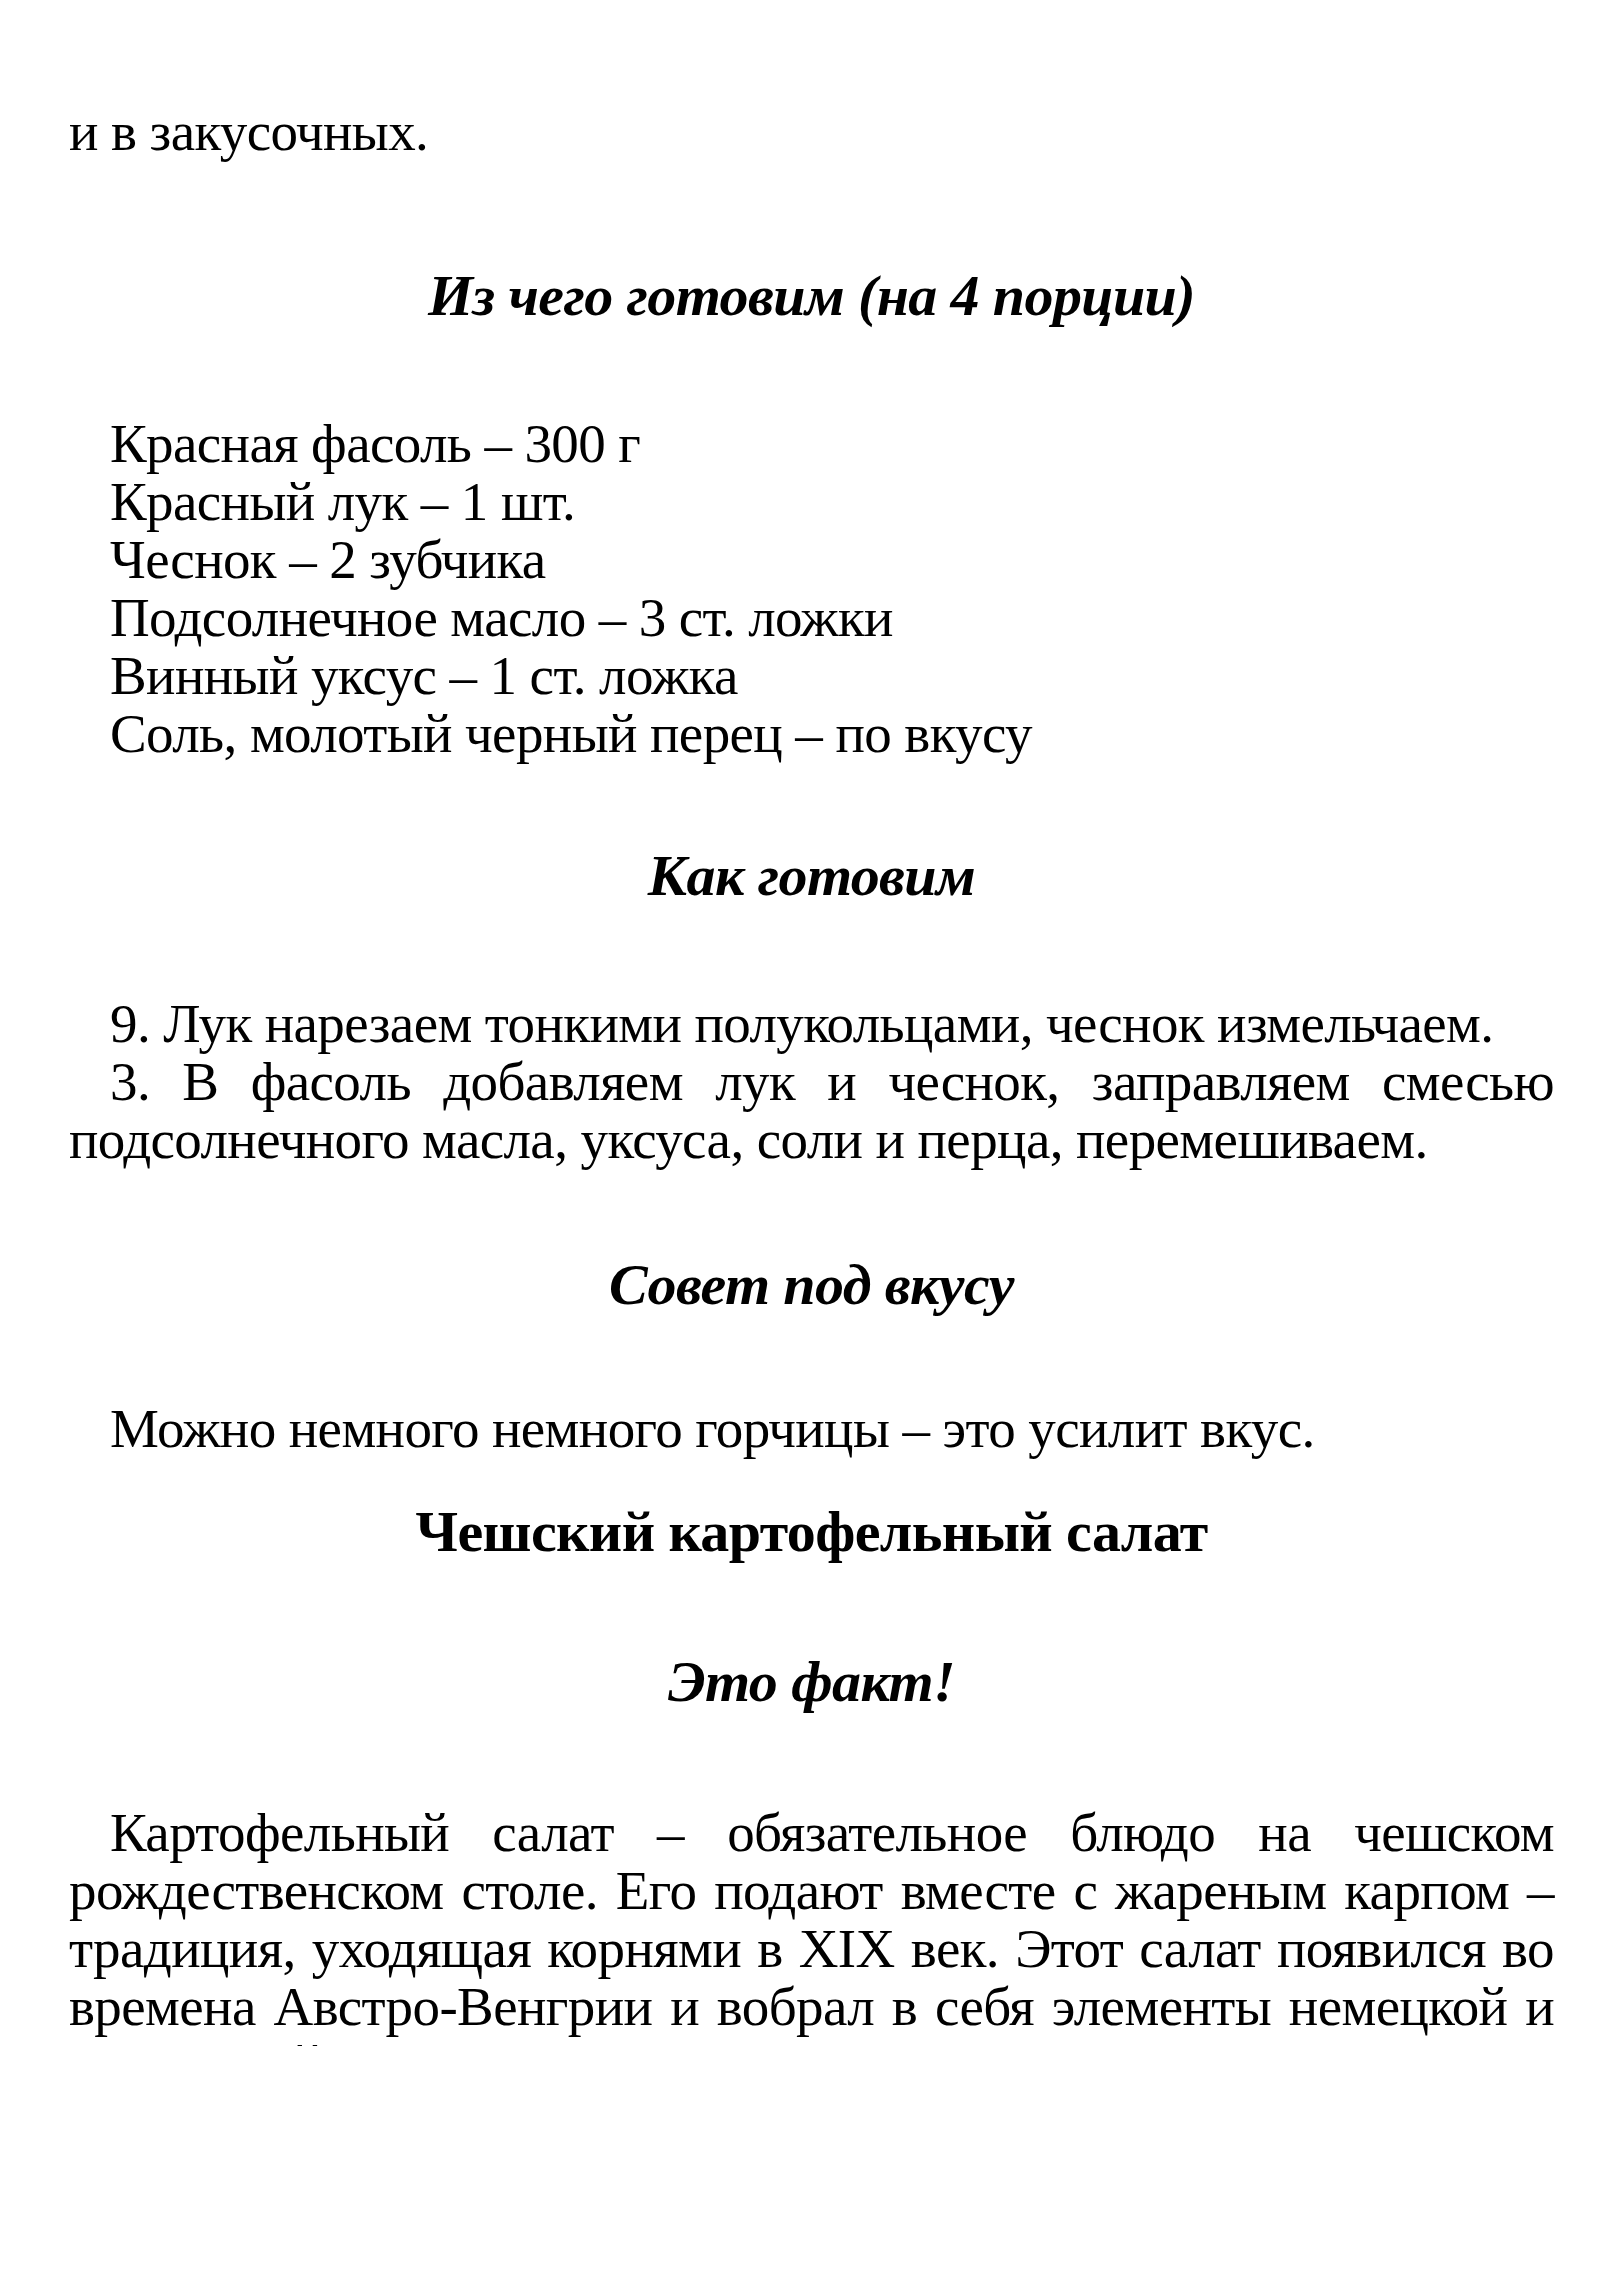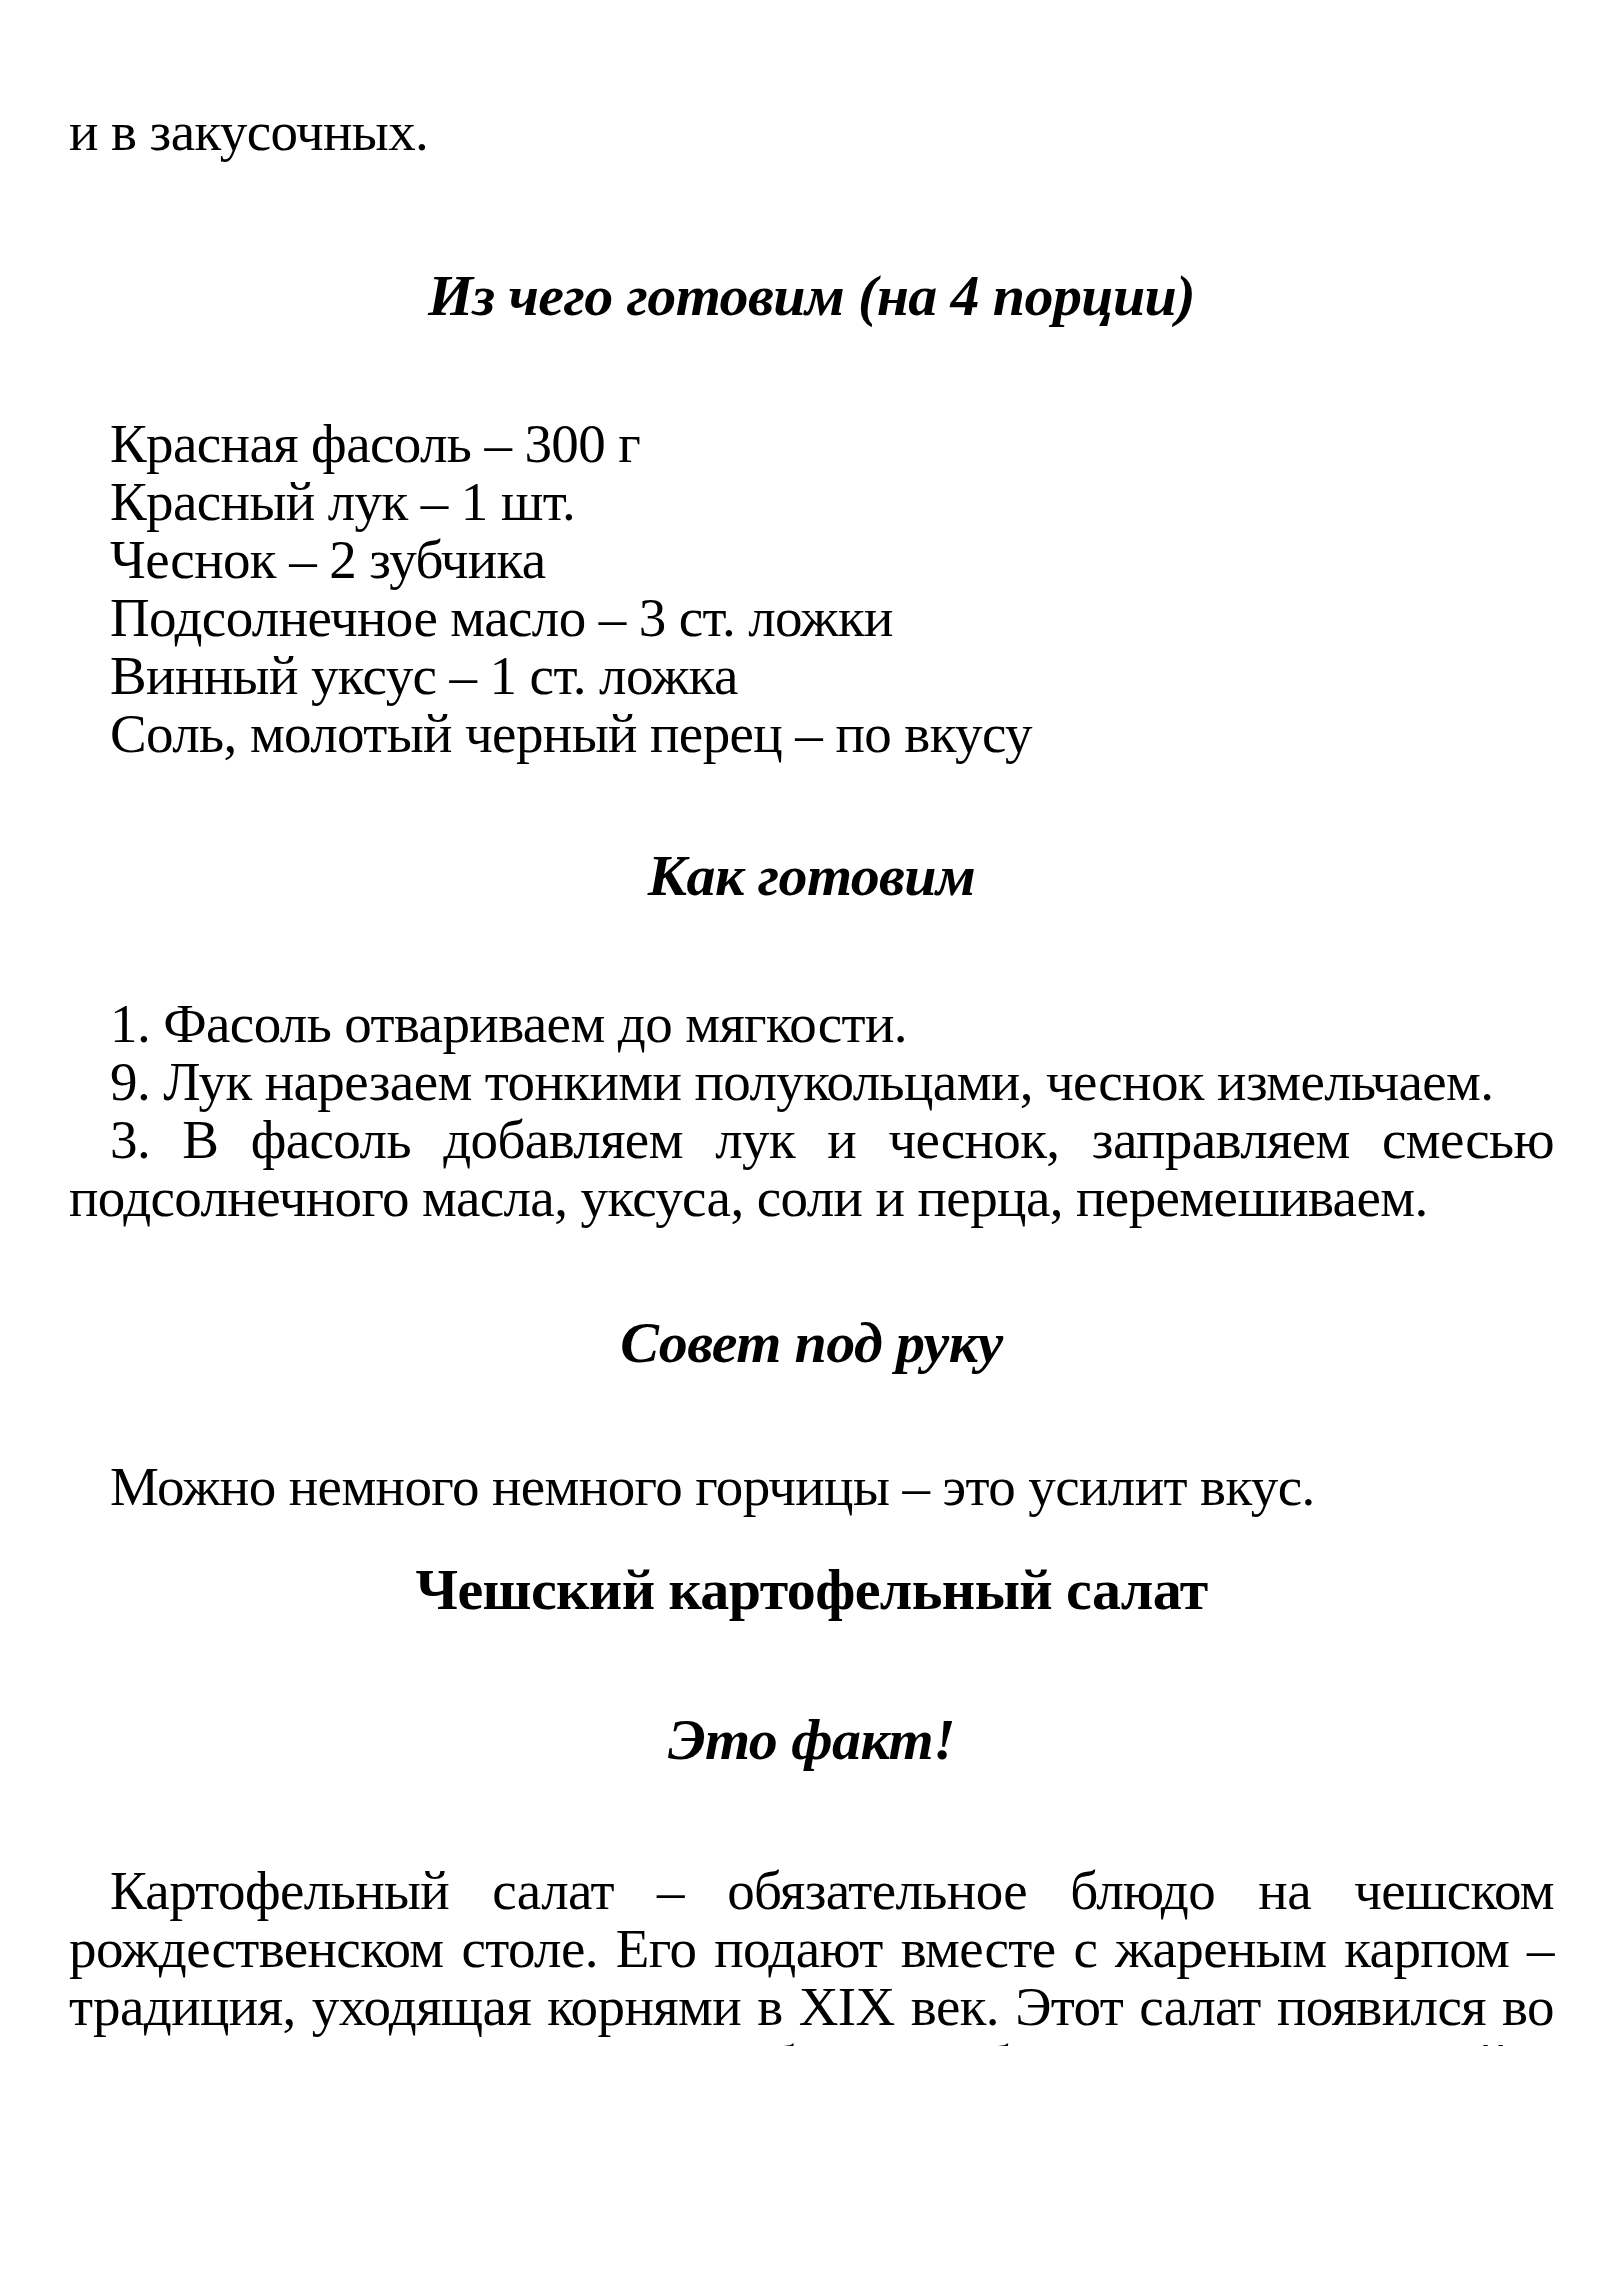--- a/index.html
+++ b/index.html
@@ -68,26 +68,25 @@
     <p class="body-text">Красный лук – 1 шт.</p>
     <p class="body-text">Чеснок – 2 зубчика</p>
     <p class="body-text">Подсолнечное масло – 3 ст. ложки</p>
     <p class="body-text">Винный уксус – 1 ст. ложка</p>
     <p class="body-text">Соль, молотый черный перец – по вкусу</p>
   </div>
 
   <h2 class="heading italic" id="heading-method">Как готовим</h2>
 
   <div id="steps-list">
-    <p class="body-text justify">1. Фасоль отвариваем до мягкости.</p>
     <p class="body-text justify">9. Лук нарезаем тонкими полукольцами, чеснок измельчаем.</p>
     <p class="body-text justify">3. В фасоль добавляем лук и чеснок, заправляем смесью подсолнечного масла, уксуса, соли и перца, перемешиваем.</p>
   </div>
 
-  <h2 class="heading italic" id="heading-tip">Совет под руку</h2>
+  <h2 class="heading italic" id="heading-tip">Совет под вкусу</h2>
 
   <p class="body-text" id="tip-paragraph">Можно немного немного горчицы – это усилит вкус.</p>
 
   <h2 class="heading" id="recipe-title">Чешский картофельный салат</h2>
 
   <h2 class="heading italic" id="heading-fact">Это факт!</h2>
 
   <p class="body-text justify" id="fact-paragraph">Картофельный салат – обязательное блюдо на чешском рождественском столе. Его подают вместе с жареным карпом – традиция, уходящая корнями в XIX век. Этот салат появился во времена Австро-Венгрии и вобрал в себя элементы немецкой и венгерской кухонь.</p>
 
 </div>

